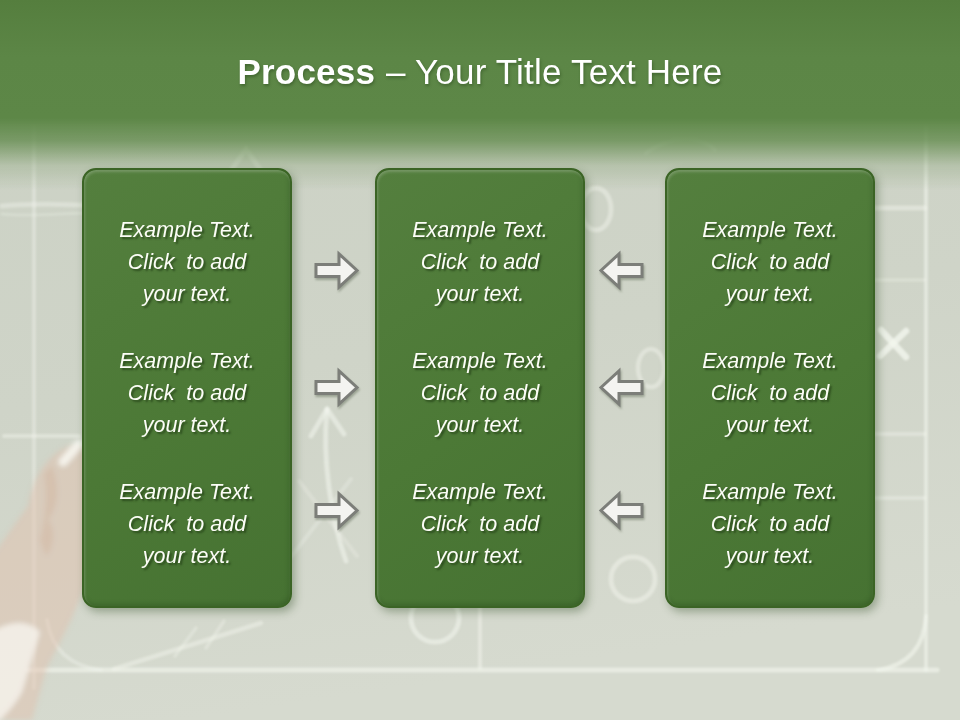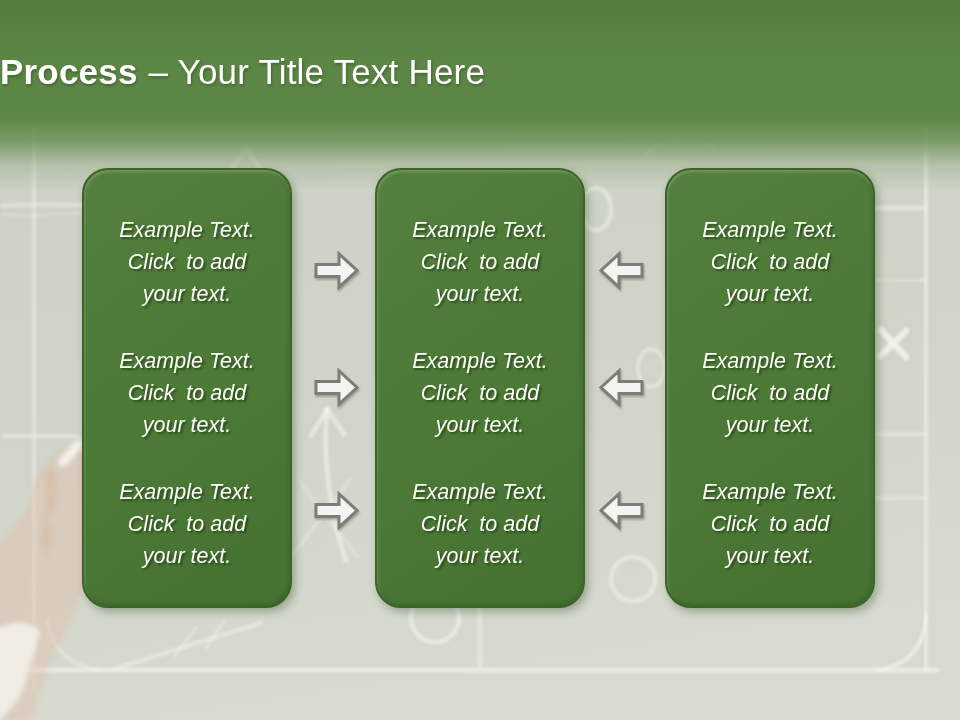--- a/index.html
+++ b/index.html
@@ -14,29 +14,29 @@
     background:linear-gradient(180deg,
       rgba(85,126,62,1) 0%,
       rgba(92,134,70,1) 30%,
       rgba(93,135,71,1) 62%,
       rgba(102,141,81,0.82) 74%,
       rgba(143,167,127,0.38) 87%,
       rgba(180,196,166,0) 100%);
   }
   .title{
     position:absolute;top:50px;left:0;width:100%;margin:0;
-    text-align:left;color:#ffffff;font-size:35px;font-weight:normal;
+    text-align:center;color:#ffffff;font-size:35px;font-weight:normal;
     letter-spacing:0.2px;line-height:44px;
     text-shadow:1px 2px 3px rgba(20,45,12,0.35);
   }
   .title-lead{font-weight:bold;}
   .title-tail{margin-left:11px;}
   .box{
     position:absolute;top:168px;width:210px;height:440px;box-sizing:border-box;
-    border-radius:26px;
+    border-radius:14px;
     background:linear-gradient(145deg,#547f3e 0%,#4c7936 55%,#467232 100%);
     border:2px solid #3b6425;
     box-shadow:3px 4px 9px rgba(35,65,22,0.35),
                inset 1px 2px 3px rgba(255,255,255,0.22),
                inset -1px -2px 4px rgba(25,50,15,0.25);
     display:flex;flex-direction:column;justify-content:space-between;
     padding:44px 11px 34px 11px;
   }
   .box1{left:82px;} .box2{left:375px;} .box3{left:665px;}
   .block{

